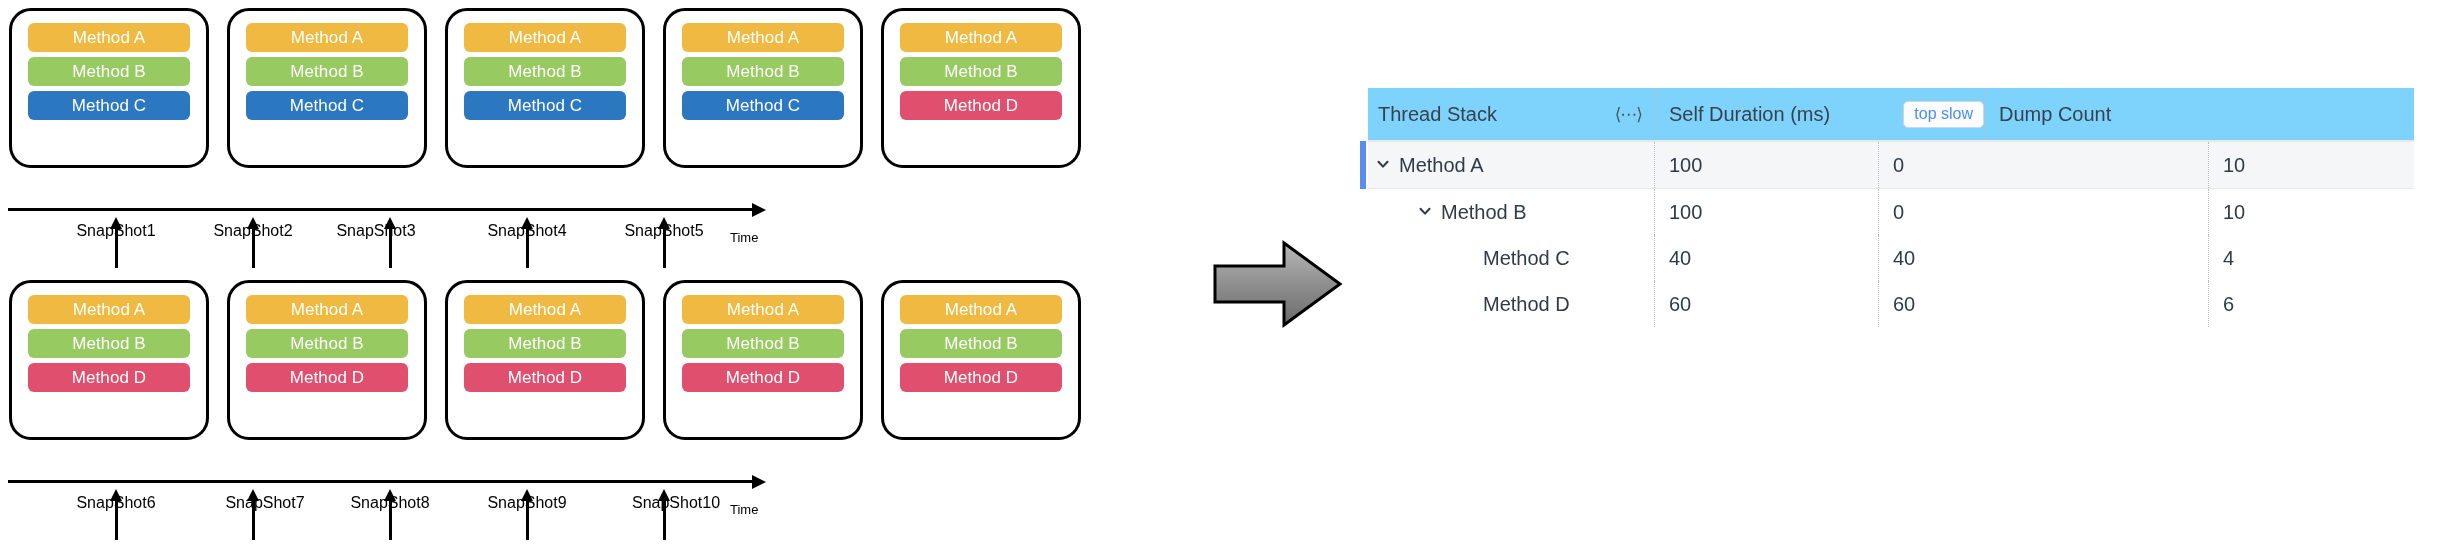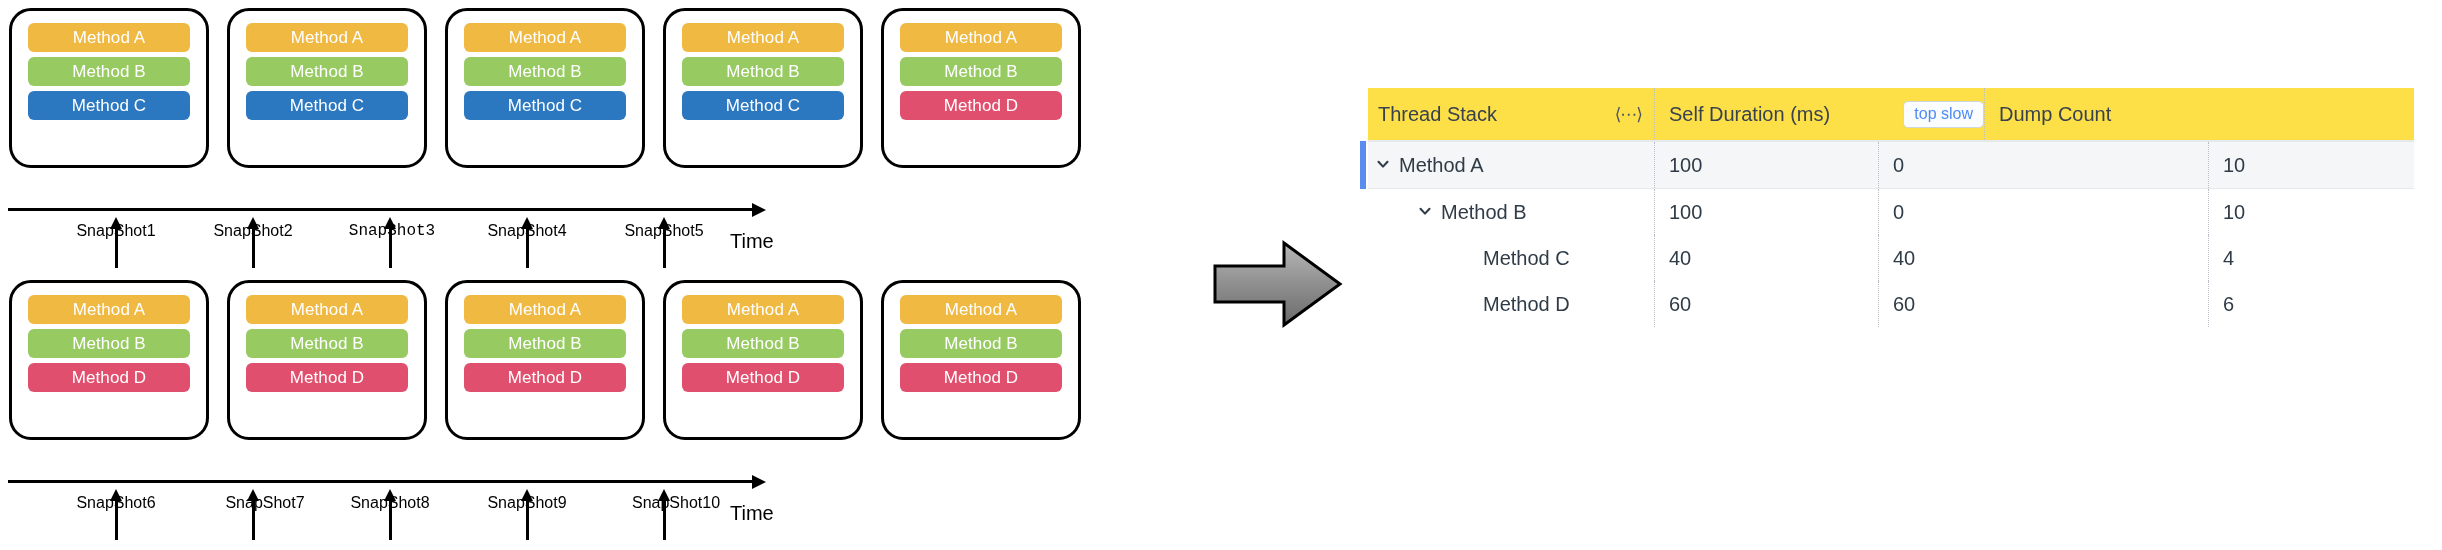--- a/index.html
+++ b/index.html
@@ -125,21 +125,21 @@
     transform: translateX(-50%);
     font-size: 16px;
     color: #000000;
     white-space: nowrap;
     font-family: "Liberation Sans", sans-serif;
   }
   .axis-title {
     position: absolute;
     top: 22px;
     left: 722px;
-    font-size: 20px;
+    font-size: 13px;
     color: #000000;
     font-family: "Liberation Sans", sans-serif;
   }
 
   
   #big-arrow {
     position: absolute;
     left: 1212px;
     top: 238px;
     width: 132px;
@@ -149,21 +149,21 @@
   
   #perf-table {
     position: absolute;
     left: 1368px;
     top: 88px;
     width: 1046px;
     font-family: "Liberation Sans", sans-serif;
   }
   .thead {
     display: flex;
-    background: #fde047;
+    background: #7dd3fc;
     height: 52px;
     align-items: center;
     border-bottom: 1px solid #e6e8eb;
   }
   .tbody { background: #ffffff; }
   .trow {
     display: flex;
     height: 46px;
     align-items: center;
     position: relative;
@@ -296,21 +296,21 @@
       <div class="tick-label" style="left:108px;">SnapShot1</div>
 
       <div class="tick" style="left:244px;">
           <div class="tick-head"></div>
         </div>
       <div class="tick-label" style="left:245px;">SnapShot2</div>
 
       <div class="tick" style="left:381px;">
           <div class="tick-head"></div>
         </div>
-      <div class="tick-label" style="left:384px;font-family:Liberation Mono, monospace;">SnapShot3</div>
+      <div class="tick-label" style="left:368px;">SnapShot3</div>
 
       <div class="tick" style="left:518px;">
           <div class="tick-head"></div>
         </div>
       <div class="tick-label" style="left:519px;">SnapShot4</div>
 
       <div class="tick" style="left:655px;">
           <div class="tick-head"></div>
         </div>
       <div class="tick-label" style="left:656px;">SnapShot5</div>

